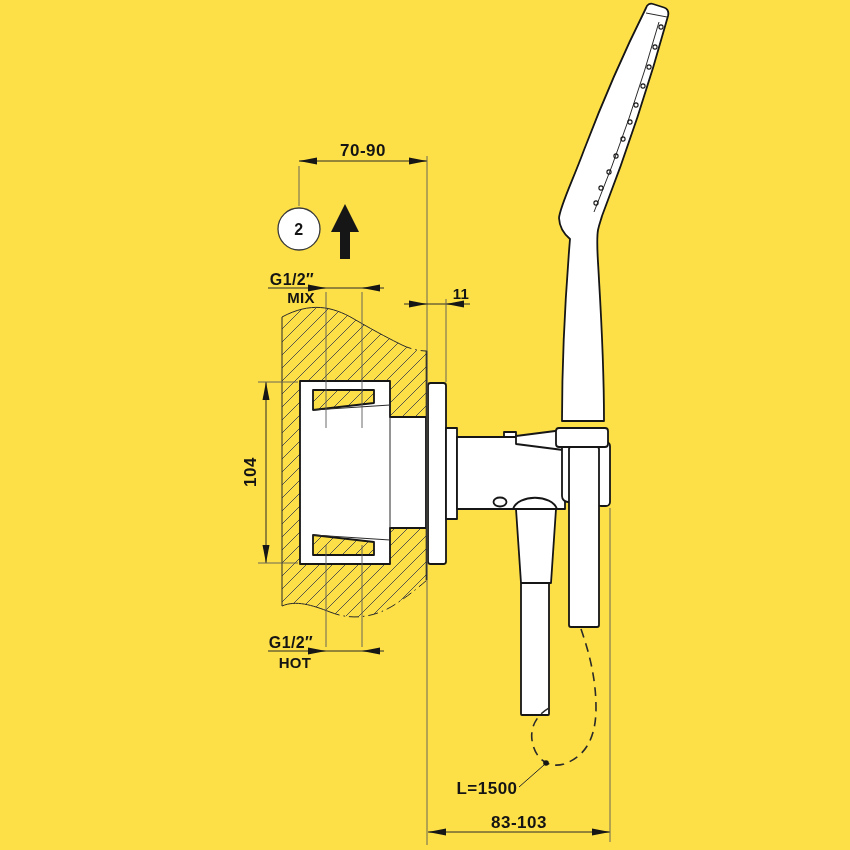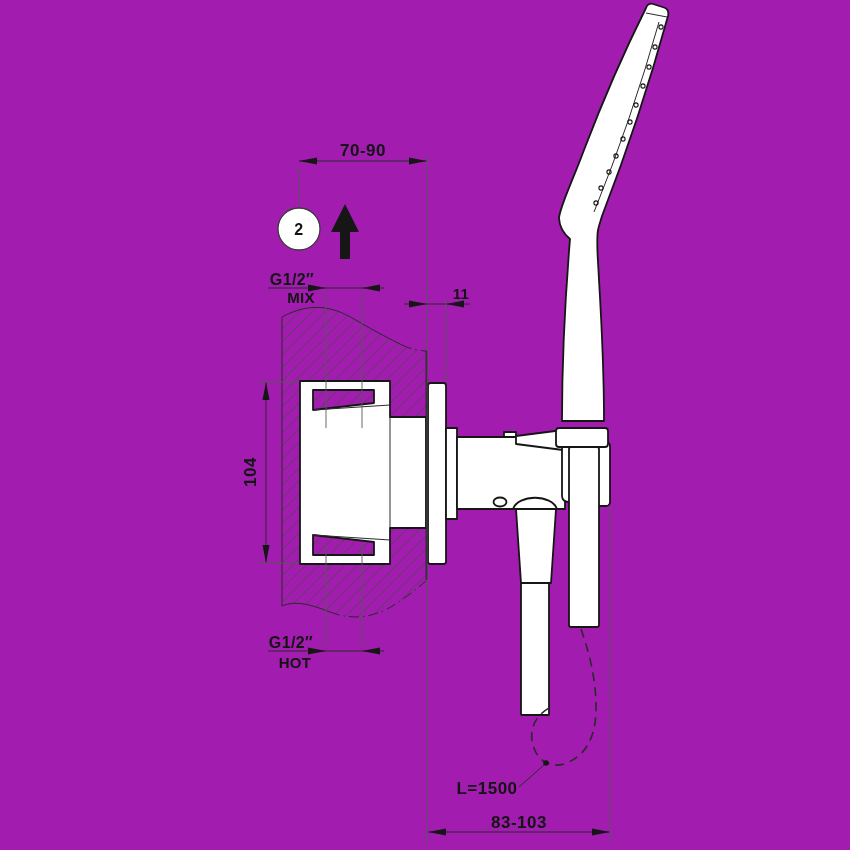--- a/index.html
+++ b/index.html
@@ -1,16 +1,16 @@
 <!DOCTYPE html>
 <html><head>
 <meta charset="utf-8">
 <style>
   html,body{margin:0;padding:0;background:#fff;}
-  .stage{width:850px;height:850px;background:#a21caf;position:relative;overflow:hidden;
+  .stage{width:850px;height:850px;background:#fde047;position:relative;overflow:hidden;
          font-family:"Liberation Sans",sans-serif;}
   svg{display:block}
   text{font-family:"Liberation Sans","DejaVu Sans",sans-serif;font-weight:bold;fill:#141414;}
   .t17{font-size:17px;letter-spacing:.5px}
   .t16{font-size:16px;letter-spacing:.4px}
   .t15{font-size:15px;letter-spacing:.3px}
   .outline{fill:#fff;stroke:#161616;stroke-width:1.8;stroke-linejoin:round;}
   .thin{stroke:#2a2a2a;stroke-width:1;fill:none;}
   .ext{stroke:#5a5a5a;stroke-width:.9;fill:none;}
   .arr{fill:#161616;stroke:none;}

